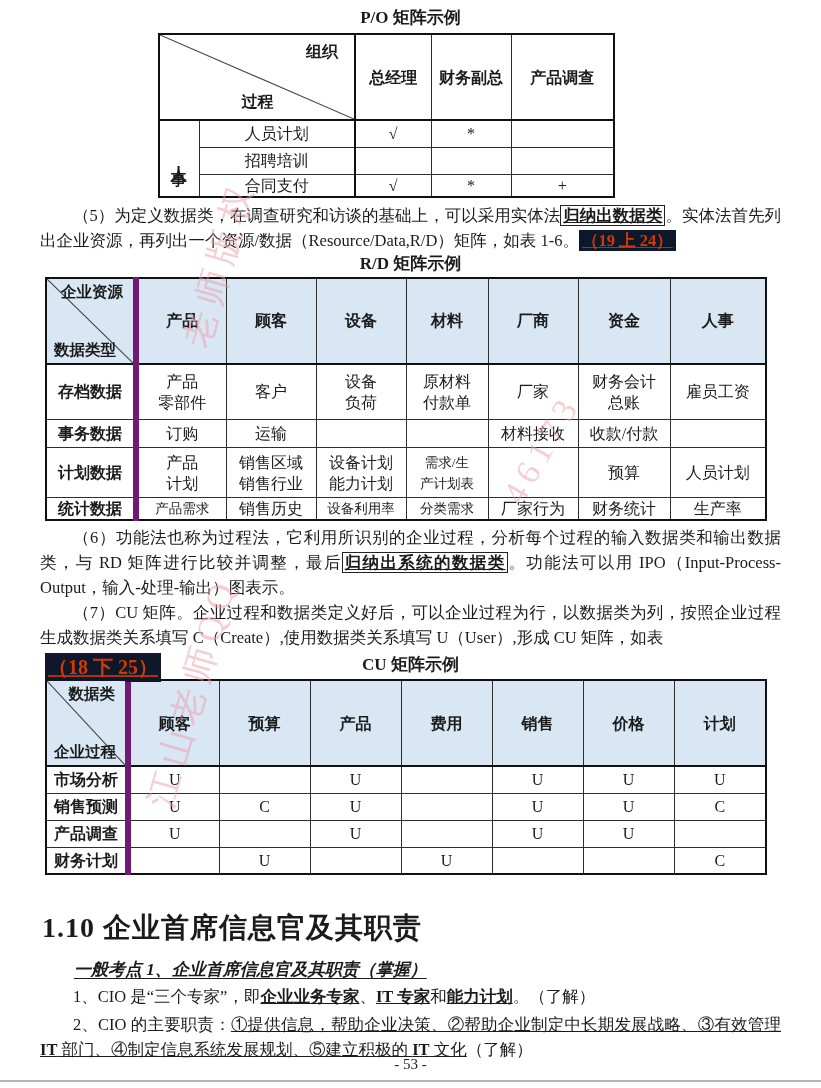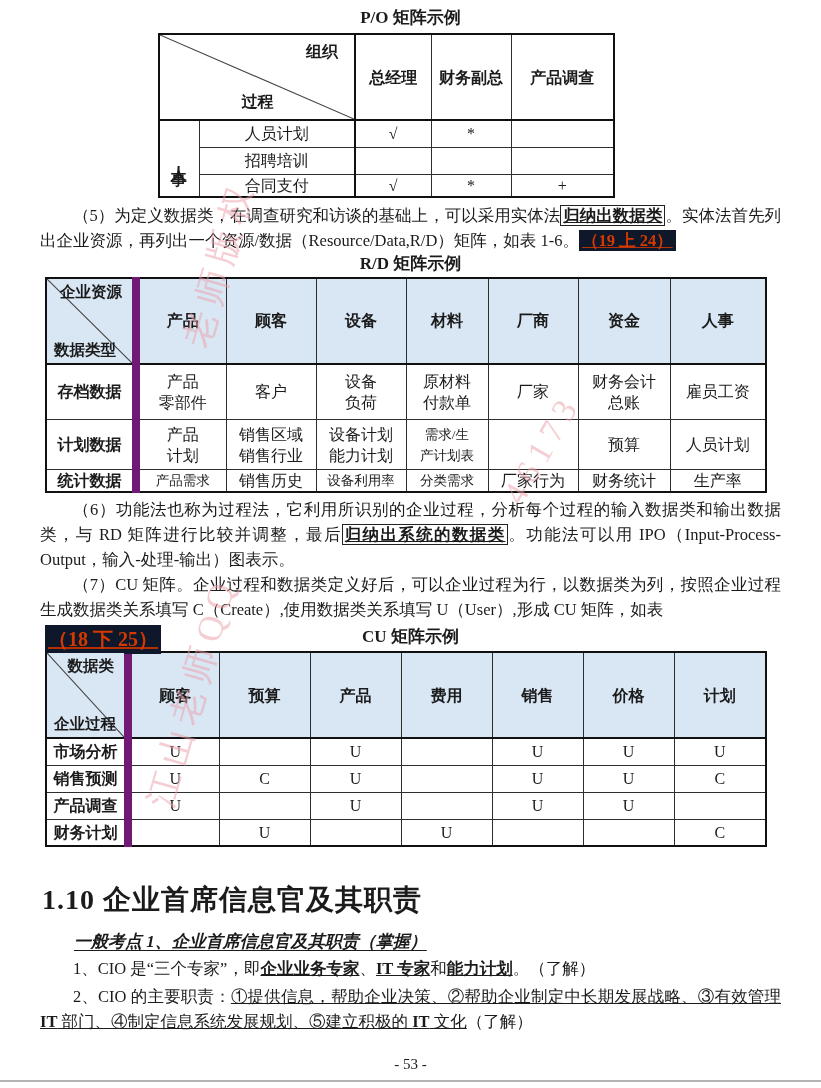--- a/index.html
+++ b/index.html
@@ -16,21 +16,21 @@
   .boxed{border:1.5px solid #222;text-decoration:underline;font-weight:bold;padding:0 2px;}
   .hl{background:#0f172a;color:#D43A00;font-weight:bold;padding:1px 3px;
       text-decoration:underline;text-decoration-color:#B53000;}
   
   table{border-collapse:collapse;table-layout:fixed;}
   td{border:1px solid #2e2e2e;text-align:center;vertical-align:middle;
      font-size:16px;line-height:21px;padding:0 2px;white-space:pre-line;overflow:hidden;}
   .po,.rd,.cu{border:2px solid #111;}
   .po td.hd,.rd tr.head td,.cu tr.head td{font-weight:bold;border-bottom:2.5px solid #111;}
   .rd tr.head td,.cu tr.head td{background:#D9E7F4;}
-  td.rowhead{font-weight:bold;border-right:8px solid #701a75;}
+  td.rowhead{font-weight:bold;border-right:6px solid #701a75;}
   .po{margin-left:118px;}
   .rd,.cu{margin-left:5px;}
   .po td.sepr{border-right:2px solid #111;}
   .vgroup{writing-mode:vertical-rl;letter-spacing:6px;font-weight:bold;}
   .corner{position:relative;padding:0;}
   .corner svg{position:absolute;left:0;top:0;width:100%;height:100%;}
   .corner .ct,.corner .cb{position:absolute;font-weight:bold;font-size:15.5px;line-height:18px;}
   .corner .ct{top:4px;right:10px;}
   .corner .cb{bottom:4px;left:7px;}
   .po .corner .ct{top:8px;right:16px;font-size:16px;}
@@ -147,20 +147,30 @@
       <td>客户</td>
       <td>设备
 负荷</td>
       <td>原材料
 付款单</td>
       <td>厂家</td>
       <td>财务会计
 总账</td>
       <td>雇员工资</td>
     </tr>
+    <tr style="height:28px">
+      <td class="rowhead">事务数据</td>
+      <td>订购</td>
+      <td>运输</td>
+      <td></td>
+      <td></td>
+      <td>材料接收</td>
+      <td>收款/付款</td>
+      <td></td>
+    </tr>
     <tr style="height:50px">
       <td class="rowhead">计划数据</td>
       <td>产品
 计划</td>
       <td>销售区域
 销售行业</td>
       <td>设备计划
 能力计划</td>
       <td class="fs13">需求/生
 产计划表</td>

